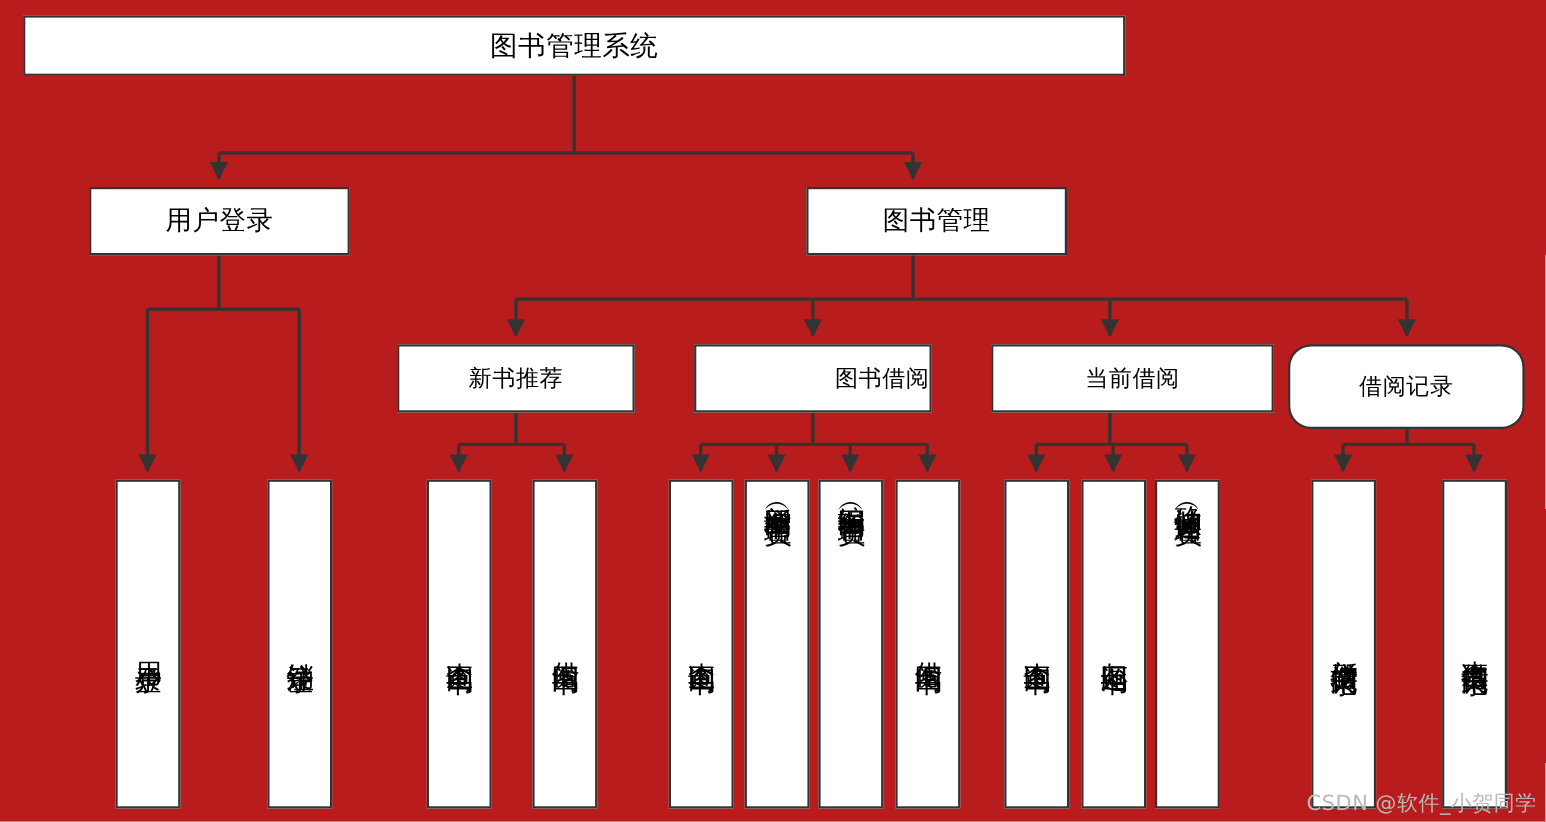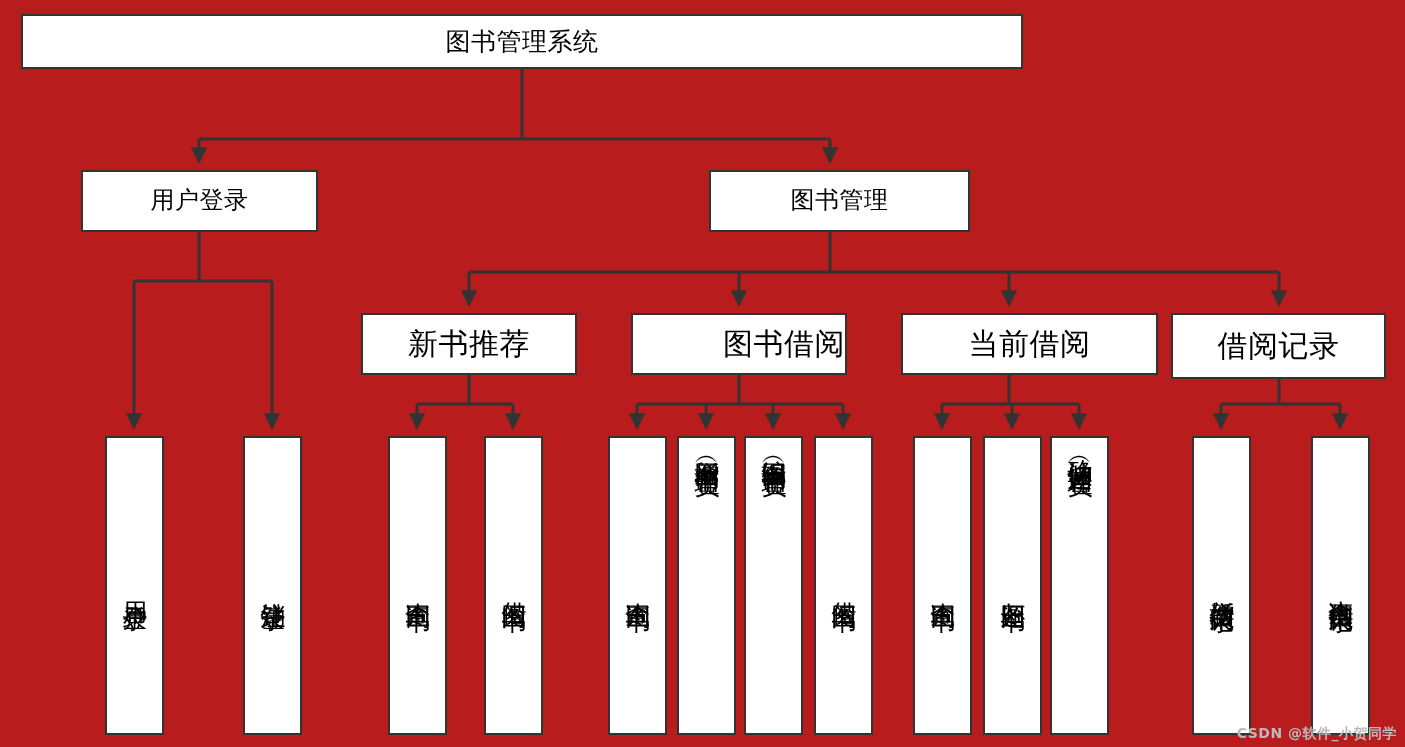--- a/index.html
+++ b/index.html
@@ -36,46 +36,45 @@
     overflow: hidden;
   }
   .node .lbl {
     display: block;
     text-align: center;
     line-height: 1.08;
     letter-spacing: 0.5px;
   }
   .node.root .lbl { font-size: 25px; }
   .node.lvl2 .lbl { font-size: 24px; }
-  .node.lvl3 .lbl { font-size: 30px; }
+  .node.lvl3 .lbl { font-size: 21px; }
 
   .node.leaf {
     align-items: center;
   }
   .node.leaf .lbl {
     writing-mode: vertical-rl;
     text-orientation: upright;
     font-size: 25px;
     line-height: 1.12;
     letter-spacing: 2px;
     white-space: nowrap;
   }
   .node.leaf.top .lbl {
     align-self: flex-start;
     margin-top: 2px;
   }
   #watermark {
     position: absolute;
     right: 8px;
     bottom: 4px;
-    font-size: 14px;
+    font-size: 19px;
     color: #b9b9b9;
     white-space: nowrap;
     letter-spacing: 0.5px;
-    font-weight: bold;
   }
 </style>
 </head>
 <body>
 
 <div id="canvas">
 
   <svg id="edges" viewBox="0 0 1405 747" xmlns="http://www.w3.org/2000/svg">
     <defs>
       <marker id="arrow" viewBox="0 0 10 10" refX="9" refY="5" markerWidth="5.5" markerHeight="5.5" orient="auto-start-reverse">
@@ -126,34 +125,34 @@
     </g>
   </svg>
 
   <div class="node root" style="left:21px; top:14px; width:1002px; height:55px;">
     <span class="lbl">图书管理系统</span>
   </div>
 
   <div class="node lvl2" style="left:81px; top:170px; width:237px; height:62px;">
     <span class="lbl">用户登录</span>
   </div>
-  <div class="node lvl2" style="left:709px; top:170px; width:261px; height:62px;justify-content:center;">
+  <div class="node lvl2" style="left:733px; top:170px; width:237px; height:62px;justify-content:center;">
     <span class="lbl">图书管理</span>
   </div>
 
   <div class="node lvl3" style="left:361px; top:313px; width:216px; height:62px;">
     <span class="lbl">新书推荐</span>
   </div>
   <div class="node lvl3" style="left:631px; top:313px; width:216px; height:62px;justify-content:flex-end;">
     <span class="lbl">图书借阅</span>
   </div>
   <div class="node lvl3" style="left:901px; top:313px; width:257px; height:62px;">
     <span class="lbl">当前借阅</span>
   </div>
-  <div class="node lvl3" style="left:1171px; top:313px; width:215px; height:66px;">
+  <div class="node lvl3" style="left:1171px; top:313px; width:215px; height:77px;border-radius:21px;">
     <span class="lbl">借阅记录</span>
   </div>
 
   <div class="node leaf" style="left:105px; top:436px; width:59px; height:299px;">
     <span class="lbl">用户登录</span>
   </div>
   <div class="node leaf" style="left:243px; top:436px; width:59px; height:299px;">
     <span class="lbl">注销登录</span>
   </div>
 

